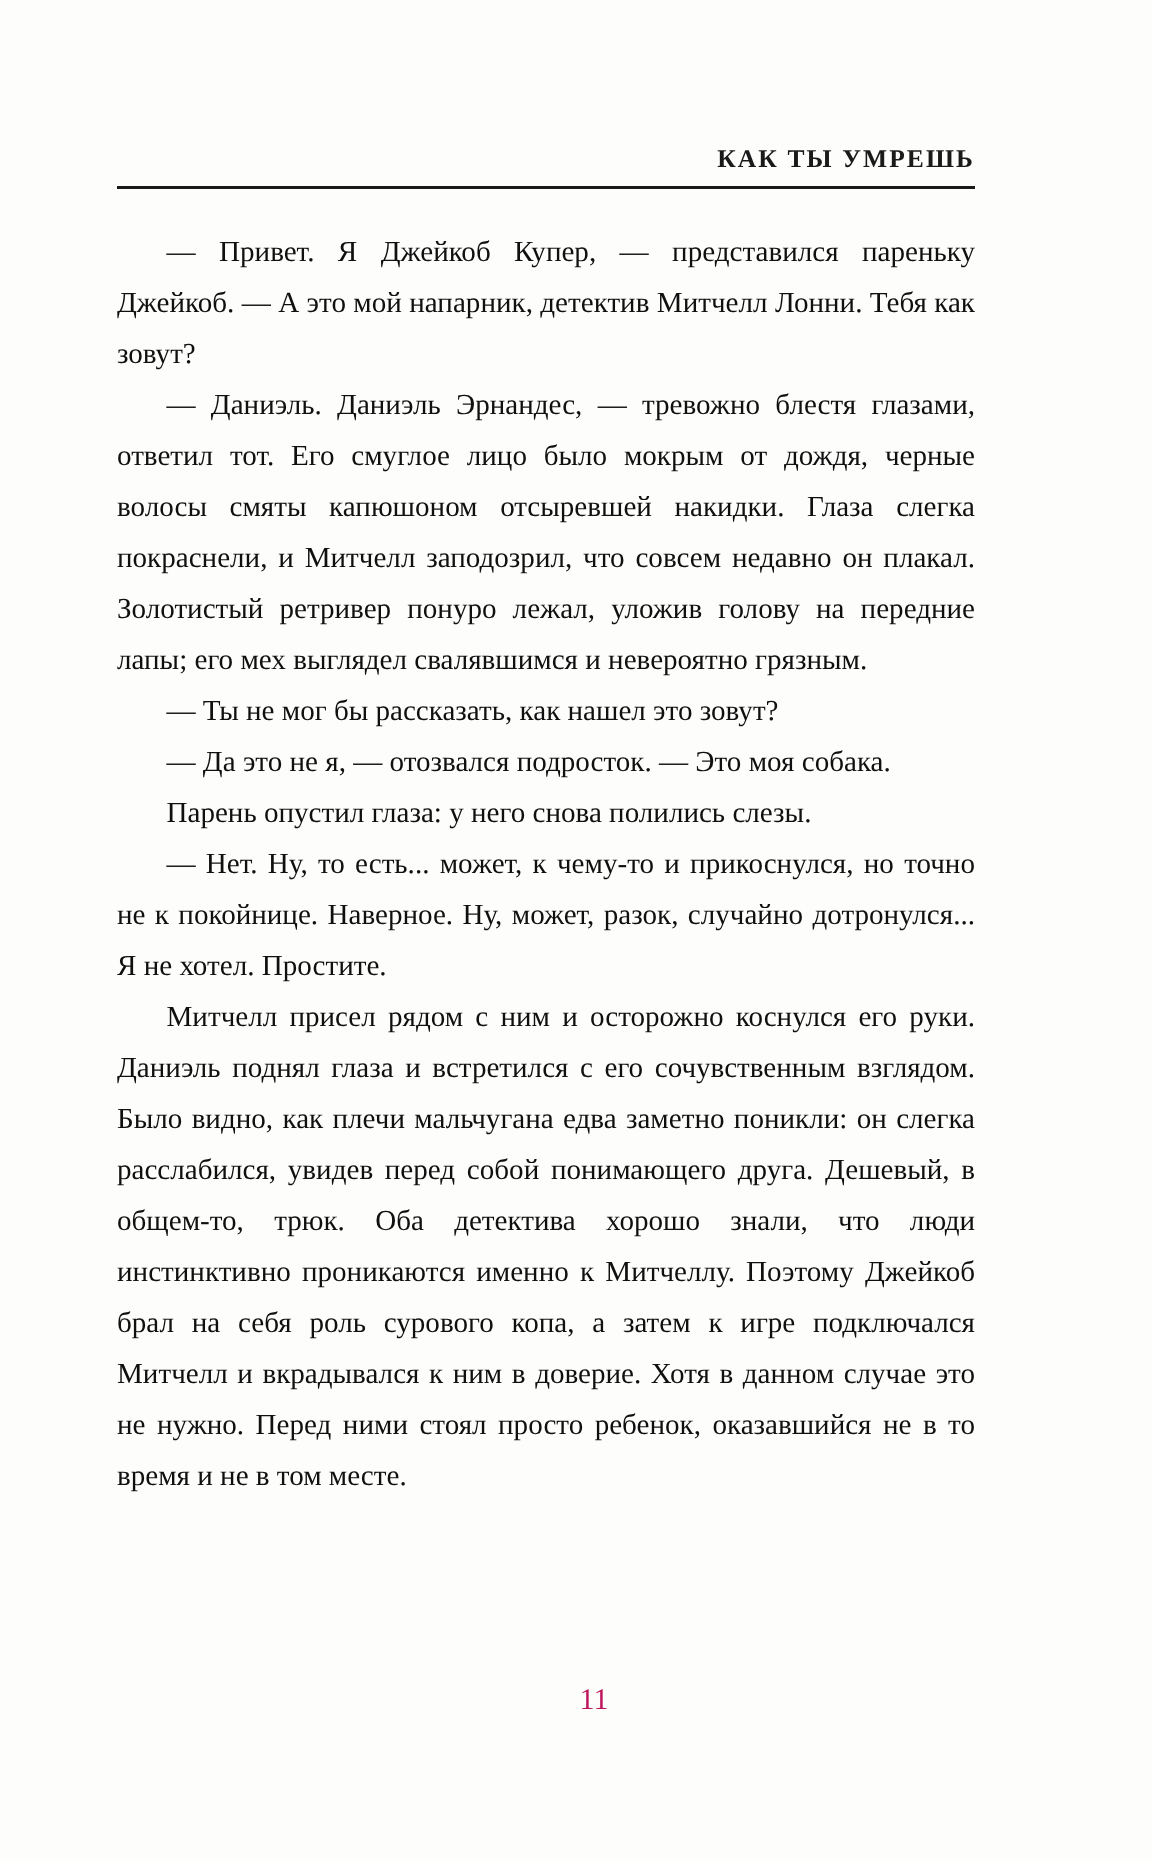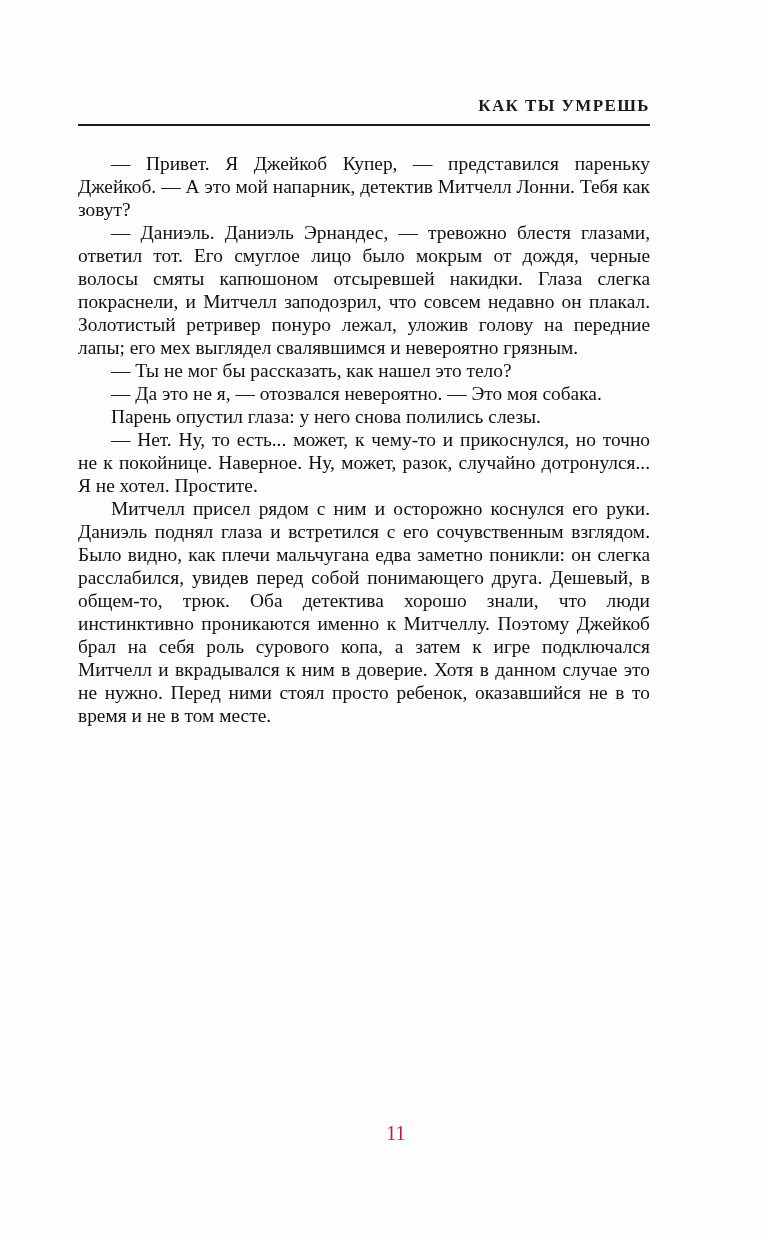--- a/index.html
+++ b/index.html
@@ -41,21 +41,21 @@
   }
   .head-rule {
     border: 0;
     border-top: 2.5px solid #1a1a1a;
     margin: 0 0 26px 0;
     width: 100%;
   }
   .body-text p {
     margin: 0;
     font-size: 19.4px;
-    line-height: 23px;
+    line-height: 34px;
     text-align: justify;
     text-indent: 33px;
     hyphens: manual;
     color: #101010;
   }
   .folio {
     position: absolute;
     left: 0;
     top: 1122px;
     width: 768px;
@@ -72,22 +72,22 @@
 <div class="page">
 
   <div class="content">
 
     <div class="running-head">Как ты умрешь</div>
     <hr class="head-rule">
 
     <div class="body-text">
       <p>— Привет. Я Джейкоб Купер, — представился па­реньку Джейкоб. — А это мой напарник, детектив Мит­челл Лонни. Тебя как зовут?</p>
       <p>— Даниэль. Даниэль Эрнандес, — тревожно блестя глазами, ответил тот. Его смуглое лицо было мокрым от дождя, черные волосы смяты капюшоном отсырев­шей накидки. Глаза слегка покраснели, и Митчелл запо­дозрил, что совсем недавно он плакал. Золотистый ре­тривер понуро лежал, уложив голову на передние лапы; его мех выглядел свалявшимся и невероятно грязным.</p>
-      <p>— Ты не мог бы рассказать, как нашел это тело?</p>
-      <p>— Да это не я, — отозвался невероятно. — Это моя со­бака.</p>
+      <p>— Ты не мог бы рассказать, как нашел это зовут?</p>
+      <p>— Да это не я, — отозвался подросток. — Это моя со­бака.</p>
       <p>Парень опустил глаза: у него снова полились слезы.</p>
       <p>— Нет. Ну, то есть... может, к чему-то и прикоснулся, но точно не к покойнице. Наверное. Ну, может, разок, случайно дотронулся... Я не хотел. Простите.</p>
       <p>Митчелл присел рядом с ним и осторожно коснулся его руки. Даниэль поднял глаза и встретился с его со­чувственным взглядом. Было видно, как плечи маль­чугана едва заметно поникли: он слегка расслабился, увидев перед собой понимающего друга. Дешевый, в общем-то, трюк. Оба детектива хорошо знали, что люди инстинктивно проникаются именно к Митчеллу. Поэтому Джейкоб брал на себя роль сурового копа, а за­тем к игре подключался Митчелл и вкрадывался к ним в доверие. Хотя в данном случае это не нужно. Перед ними стоял просто ребенок, оказавшийся не в то время и не в том месте.</p>
     </div>
 
   </div>
 
   <div class="folio">11</div>
 
 </div>

